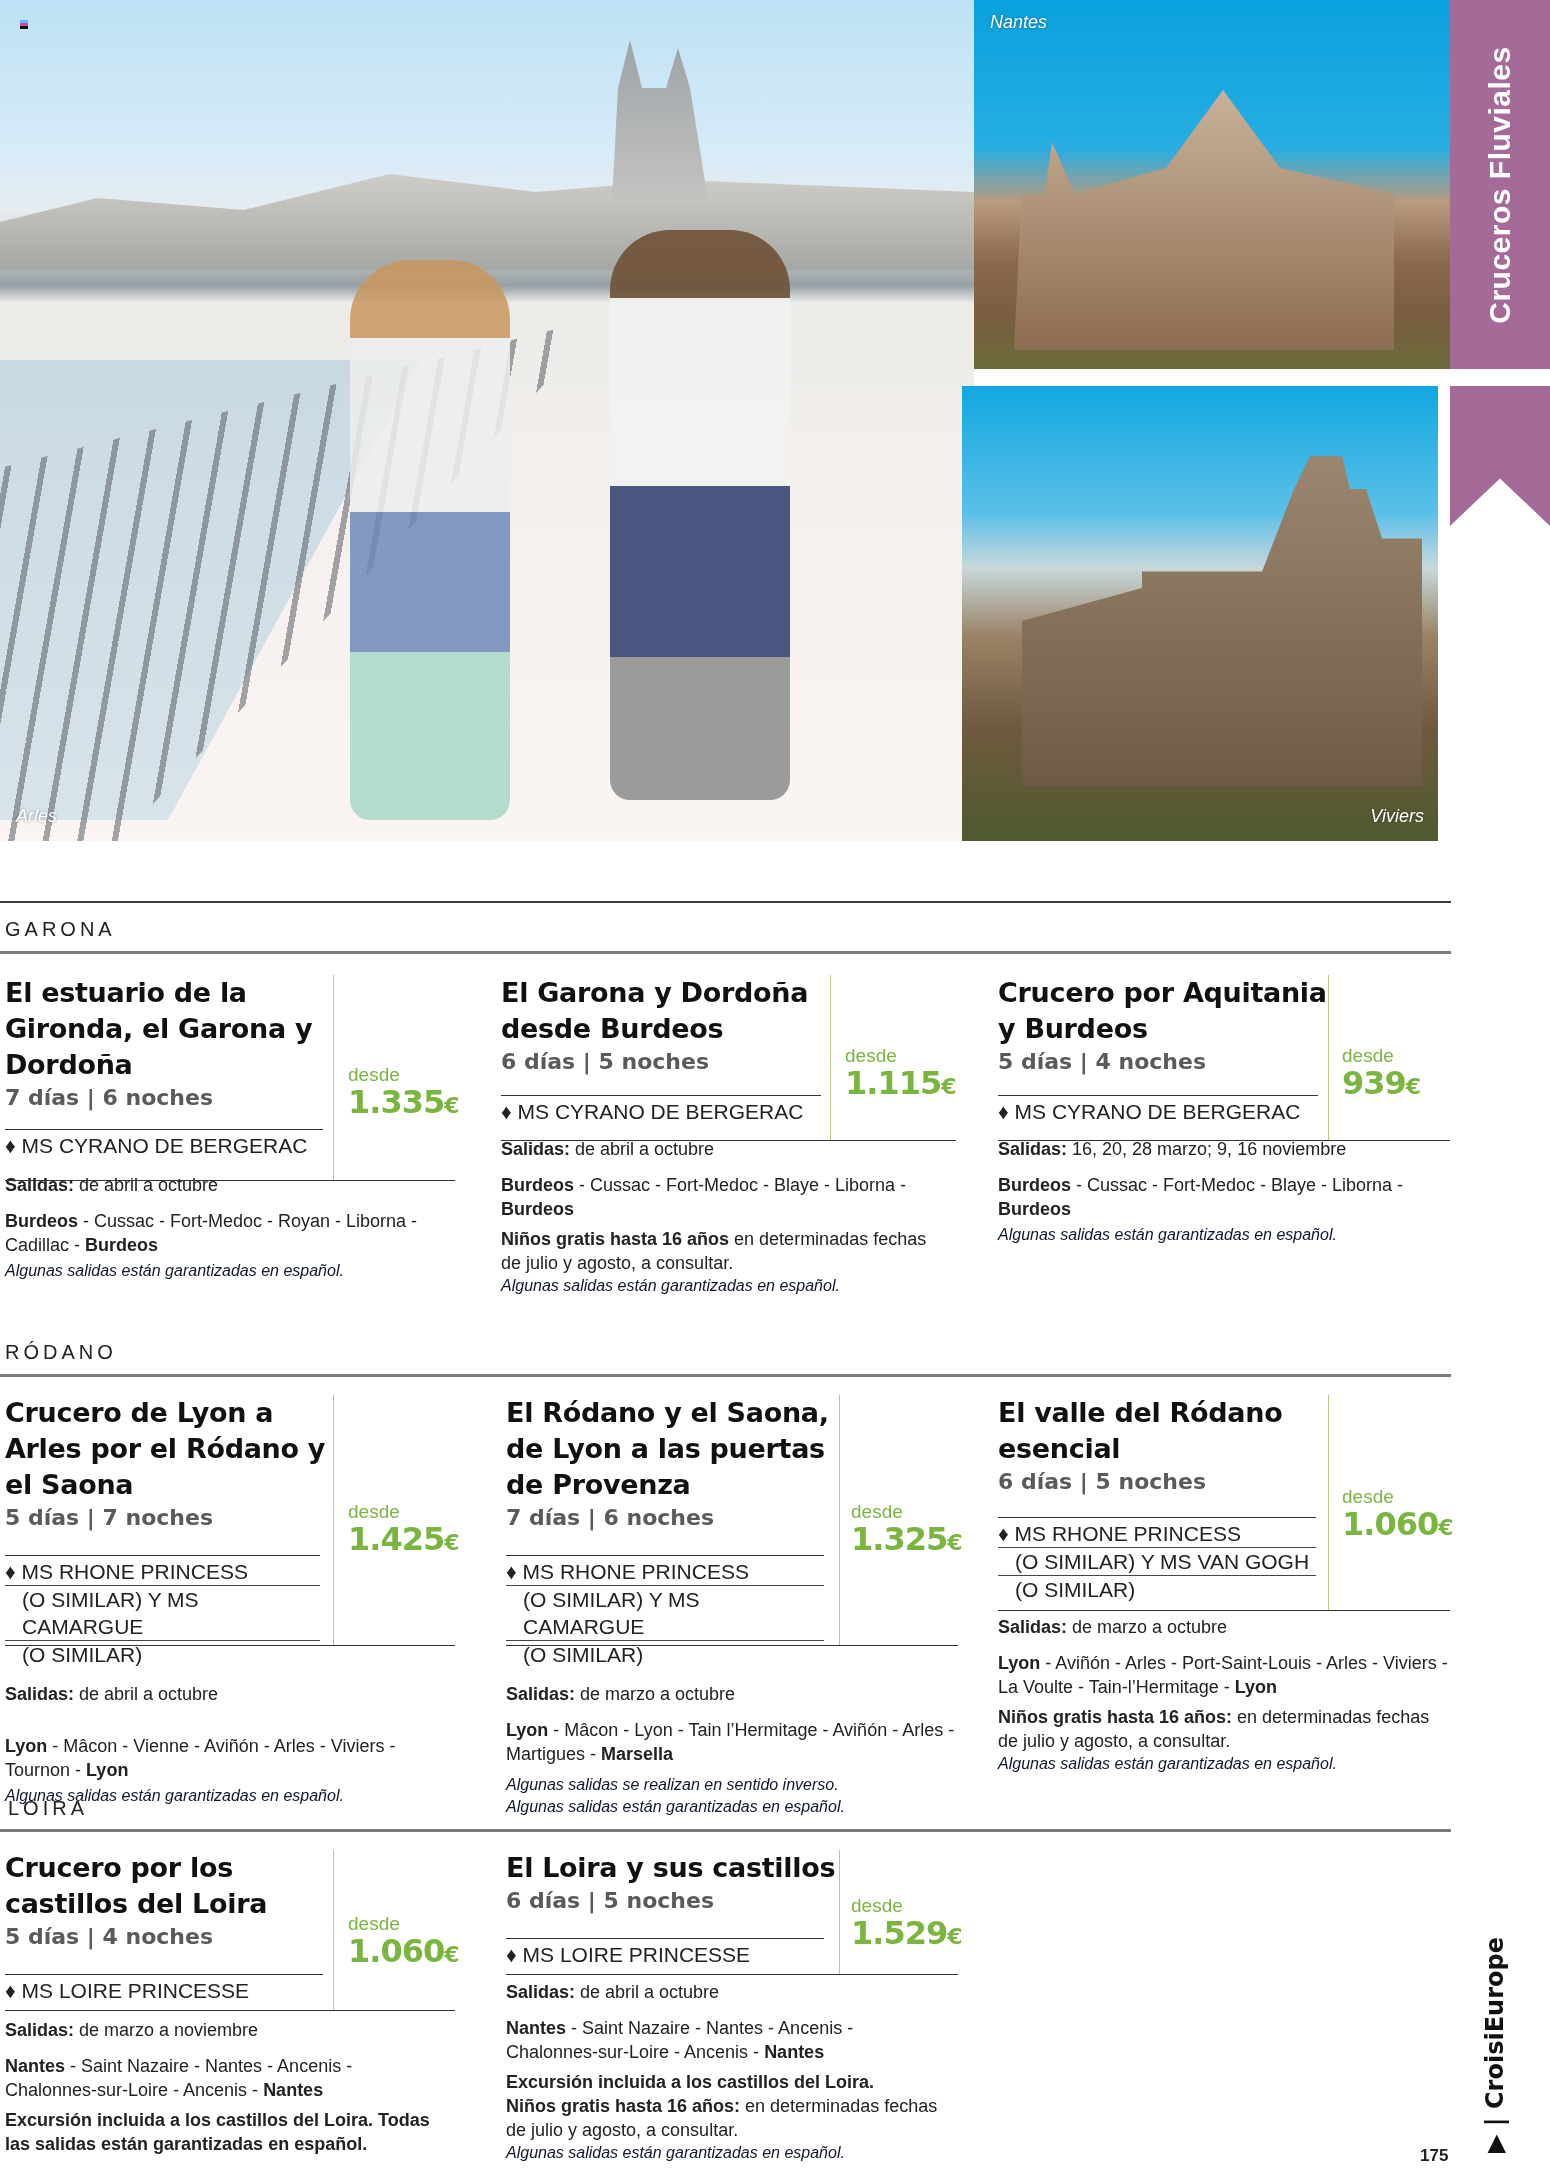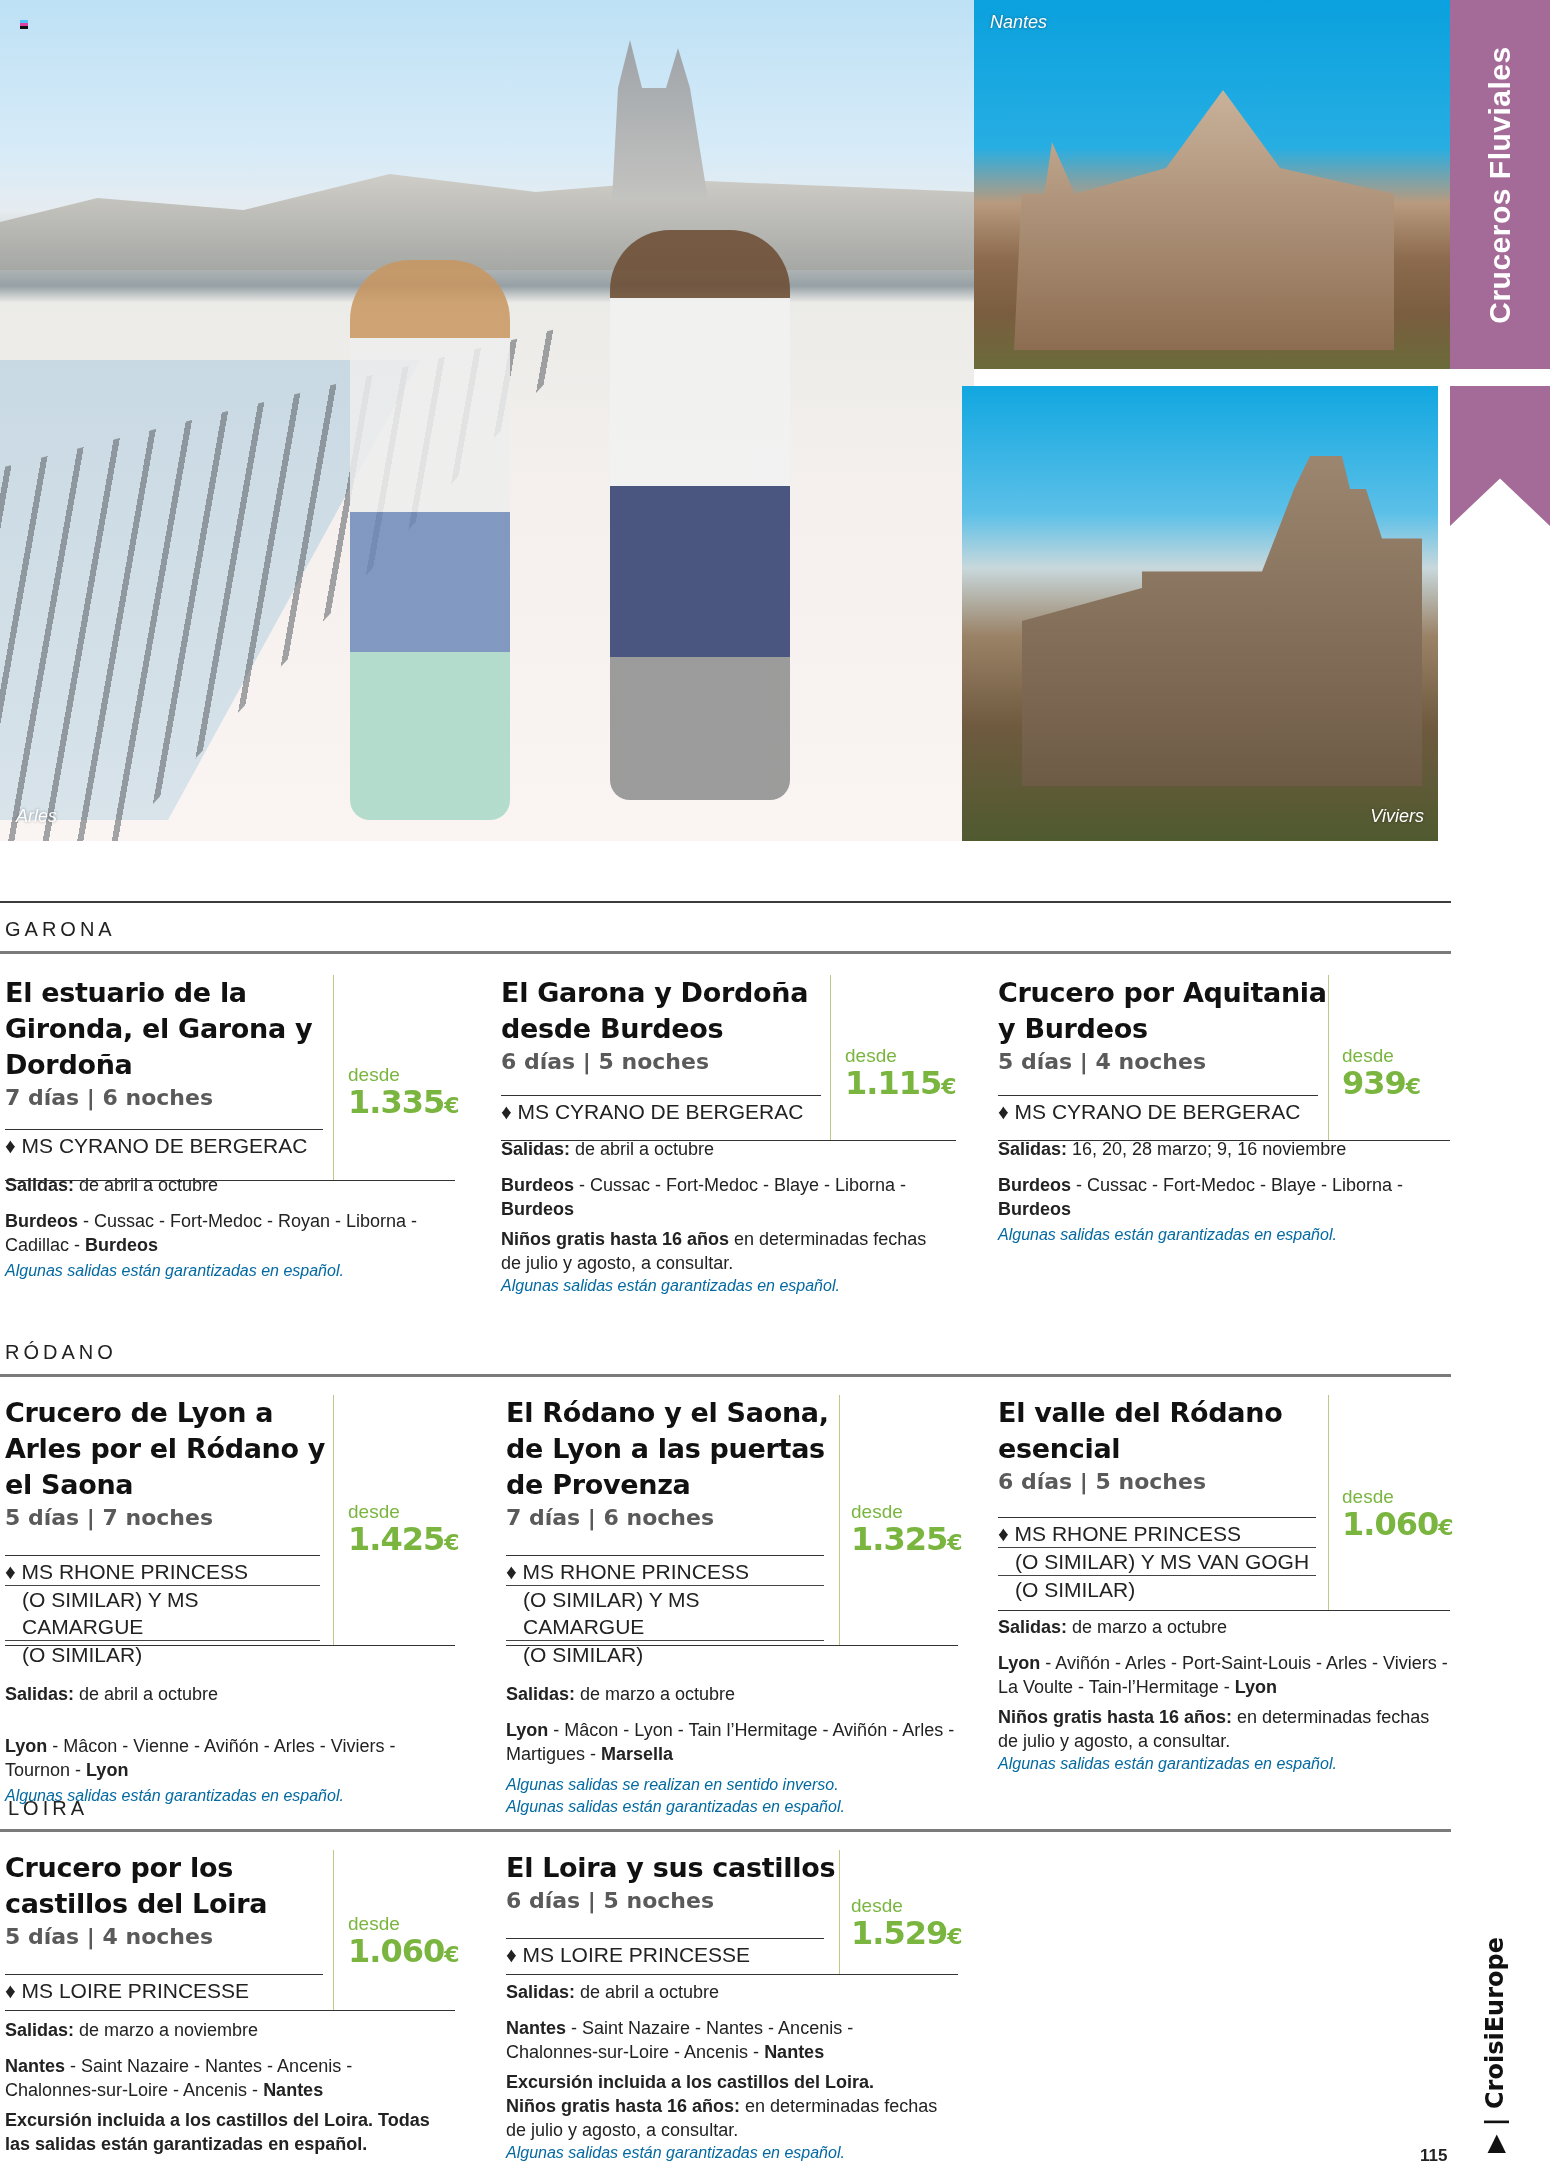--- a/index.html
+++ b/index.html
@@ -61,21 +61,21 @@
   .ship-line { border-bottom:1px solid #444; padding-left:17px; }
   .ship-line.first { padding-left:0; }
   .ship-line.last { border-bottom:none; padding-left:17px; }
   .price-block { position:absolute; }
   .desde { color:#7ab540; font-size:19px; line-height:19px; }
   .price { color:#7ab540; font-family:"DejaVu Sans", sans-serif; font-weight:bold; font-size:32px; line-height:36px; letter-spacing:-1px; }
   .price .euro { font-size:22px; }
   .card-rule { position:absolute; height:1px; background:#333; }
   .meta { font-size:18px; line-height:24px; color:#222; }
   .meta b { font-weight:bold; }
-  .note { font-size:16px; font-style:italic; color:#0369a1; line-height:22px; }
+  .note { font-size:16px; font-style:italic; color:#0f172a; line-height:22px; }
 
   .brand { left:1470px; top:1950px; width:50px; height:190px; }
   .brand-text { position:absolute; left:25px; top:95px; transform:translate(-50%,-50%) rotate(-90deg);
     white-space:nowrap; font-family:"DejaVu Sans", sans-serif; font-weight:bold; font-size:24px; color:#111; }
   .page-num { left:1420px; top:2146px; font-weight:bold; font-size:17px; color:#222; }
 </style>
 </head>
 <body>
 
 <div class="abs photo-main">
@@ -261,13 +261,13 @@
   <div class="meta" style="margin-top:12px;"><b>Salidas:</b><span> de abril a octubre</span></div>
   <div class="meta" style="margin-top:12px;width:440px;"><b>Nantes</b><span> - Saint Nazaire - Nantes - Ancenis - Chalonnes-sur-Loire - Ancenis - </span><b>Nantes</b></div>
   <div class="meta" style="margin-top:6px;width:440px;"><b>Excursión incluida a los castillos del Loira.</b><span></span></div>
   <div class="meta" style="width:440px;"><b>Niños gratis hasta 16 años:</b><span> en determinadas fechas de julio y agosto, a consultar.</span></div>
   <div class="note">Algunas salidas están garantizadas en español.</div>
 </div>
 
 <div class="abs brand">
   <div class="brand-text">▶ | CroisiEurope</div>
 </div>
-<div class="abs page-num">115</div>
+<div class="abs page-num">175</div>
 
 </body></html>

